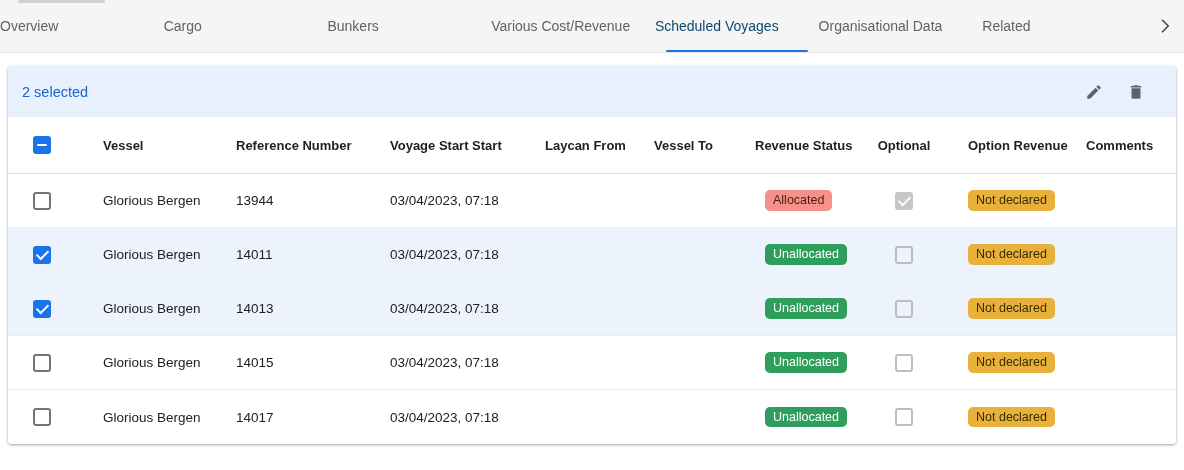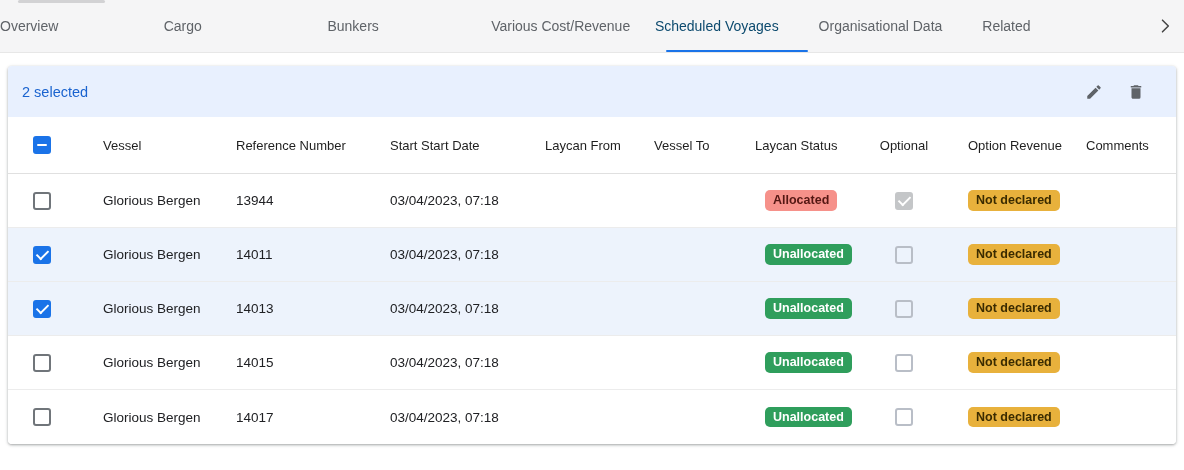--- a/index.html
+++ b/index.html
@@ -97,21 +97,21 @@
   
   .grid-row {
     display: grid;
     grid-template-columns: 87px 133px 154px 155px 109px 101px 121px 72px 138px 1fr;
     align-items: center;
   }
   .thead {
     height: 57px;
     border-bottom: 1px solid #e0e0e0;
     font-size: 13px;
-    font-weight: 400;
+    font-weight: 700;
     color: #1f1f1f;
   }
   .trow {
     height: 54px;
     border-bottom: 1px solid #ececec;
     font-size: 13.5px;
     color: #202124;
     background: #fff;
   }
   .trow:last-child { border-bottom: none; }
@@ -177,21 +177,20 @@
   }
 
   
   .badge {
     display: inline-block;
     padding: 4px 8px;
     border-radius: 5px;
     font-size: 12.5px;
     line-height: 1;
     white-space: nowrap;
-    font-weight: bold;
   }
 </style>
 </head>
 <body>
 
 <nav class="tabbar">
   <div class="scroll-remnant"></div>
   <div class="tab">
       <span>Overview</span>
     </div>
@@ -238,24 +237,24 @@
       </div>
     </div>
   </div>
 
   <div class="grid-row thead">
     <div class="cell c-check">
       <div class="cb indeterminate"></div>
     </div>
     <div class="cell">Vessel</div>
     <div class="cell">Reference Number</div>
-    <div class="cell">Start Start Date</div>
+    <div class="cell">Voyage Start Start</div>
     <div class="cell">Laycan From</div>
     <div class="cell">Vessel To</div>
-    <div class="cell">Laycan Status</div>
+    <div class="cell">Revenue Status</div>
     <div class="cell c-optional">Optional</div>
     <div class="cell c-optstatus">Option Revenue</div>
     <div class="cell">Comments</div>
   </div>
 
   <div>
       <div class="grid-row trow">
         <div class="cell c-check">
           <div class="cb"></div>
         </div>

